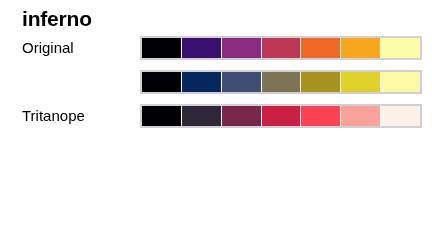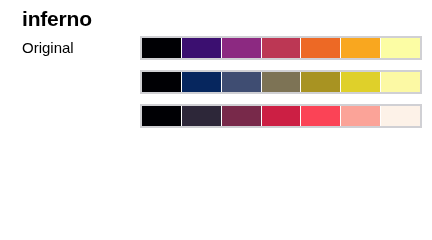--- a/index.html
+++ b/index.html
@@ -106,20 +106,21 @@
             <div class="swatch" title="#06265e" style="background-color: rgb(6, 38, 94);"></div>
             <div class="swatch" title="#3f4d72" style="background-color: rgb(63, 77, 114);"></div>
             <div class="swatch" title="#7d7355" style="background-color: rgb(125, 115, 85);"></div>
             <div class="swatch" title="#a89322" style="background-color: rgb(168, 147, 34);"></div>
             <div class="swatch" title="#dfd02a" style="background-color: rgb(223, 208, 42);"></div>
             <div class="swatch" title="#fcf9a4" style="background-color: rgb(252, 249, 164);"></div>
           </div>
         </div>
       </div>
       <div class="cmap-row">
+        <div class="row-label">Tritanope</div>
         <div class="strip-frame" style="border-color: rgb(208, 208, 212); background: rgb(208, 208, 212);">
           <div class="strip">
             <div class="swatch" title="#000004" style="background-color: rgb(0, 0, 4);"></div>
             <div class="swatch" title="#2d2739" style="background-color: rgb(45, 39, 57);"></div>
             <div class="swatch" title="#78294a" style="background-color: rgb(120, 41, 74);"></div>
             <div class="swatch" title="#cc1f44" style="background-color: rgb(204, 31, 68);"></div>
             <div class="swatch" title="#fb4356" style="background-color: rgb(251, 67, 86);"></div>
             <div class="swatch" title="#fba398" style="background-color: rgb(251, 163, 152);"></div>
             <div class="swatch" title="#fdf2e8" style="background-color: rgb(253, 242, 232);"></div>
           </div>

